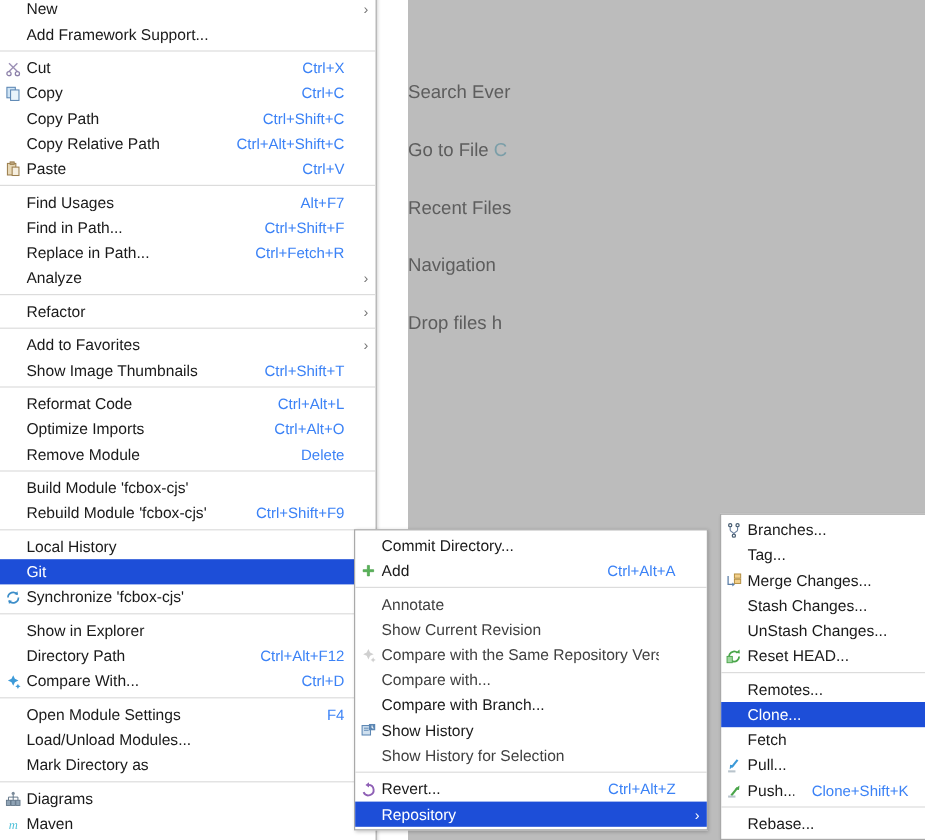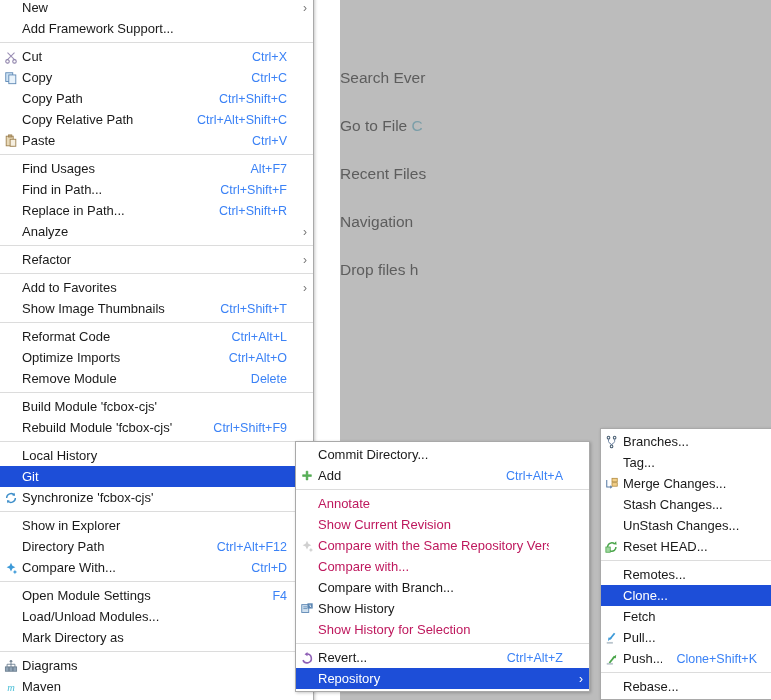--- a/index.html
+++ b/index.html
@@ -56,21 +56,21 @@
     height: 21px;
     font-size: 13px;
     color: #1a1a1a;
     white-space: nowrap;
     cursor: default;
   }
   .mi.sel {
     background: #1d4ed8;
     color: #ffffff;
   }
-  .mi.disabled { color: #be185d; align-items: center; }
+  .mi.disabled { color: #404040; align-items: center; }
   .mi .ico {
     width: 22px;
     min-width: 22px;
     height: 21px;
     display: flex;
     align-items: center;
     justify-content: center;
   }
   .mi .lbl {
     flex: 1;
@@ -190,21 +190,21 @@
       </div>
       <div class="mi">
         <span class="ico"></span>
         <span class="lbl">Find in Path...</span>
         <span class="acc">Ctrl+Shift+F</span>
         <span class="arrow"></span>
       </div>
       <div class="mi">
         <span class="ico"></span>
         <span class="lbl">Replace in Path...</span>
-        <span class="acc">Ctrl+Shift+R</span>
+        <span class="acc">Ctrl+Fetch+R</span>
         <span class="arrow"></span>
       </div>
       <div class="mi">
         <span class="ico"></span>
         <span class="lbl">Analyze</span>
         <span class="acc"></span>
         <span class="arrow">›</span>
       </div>
       <div class="sep"></div>
       <div class="mi">

